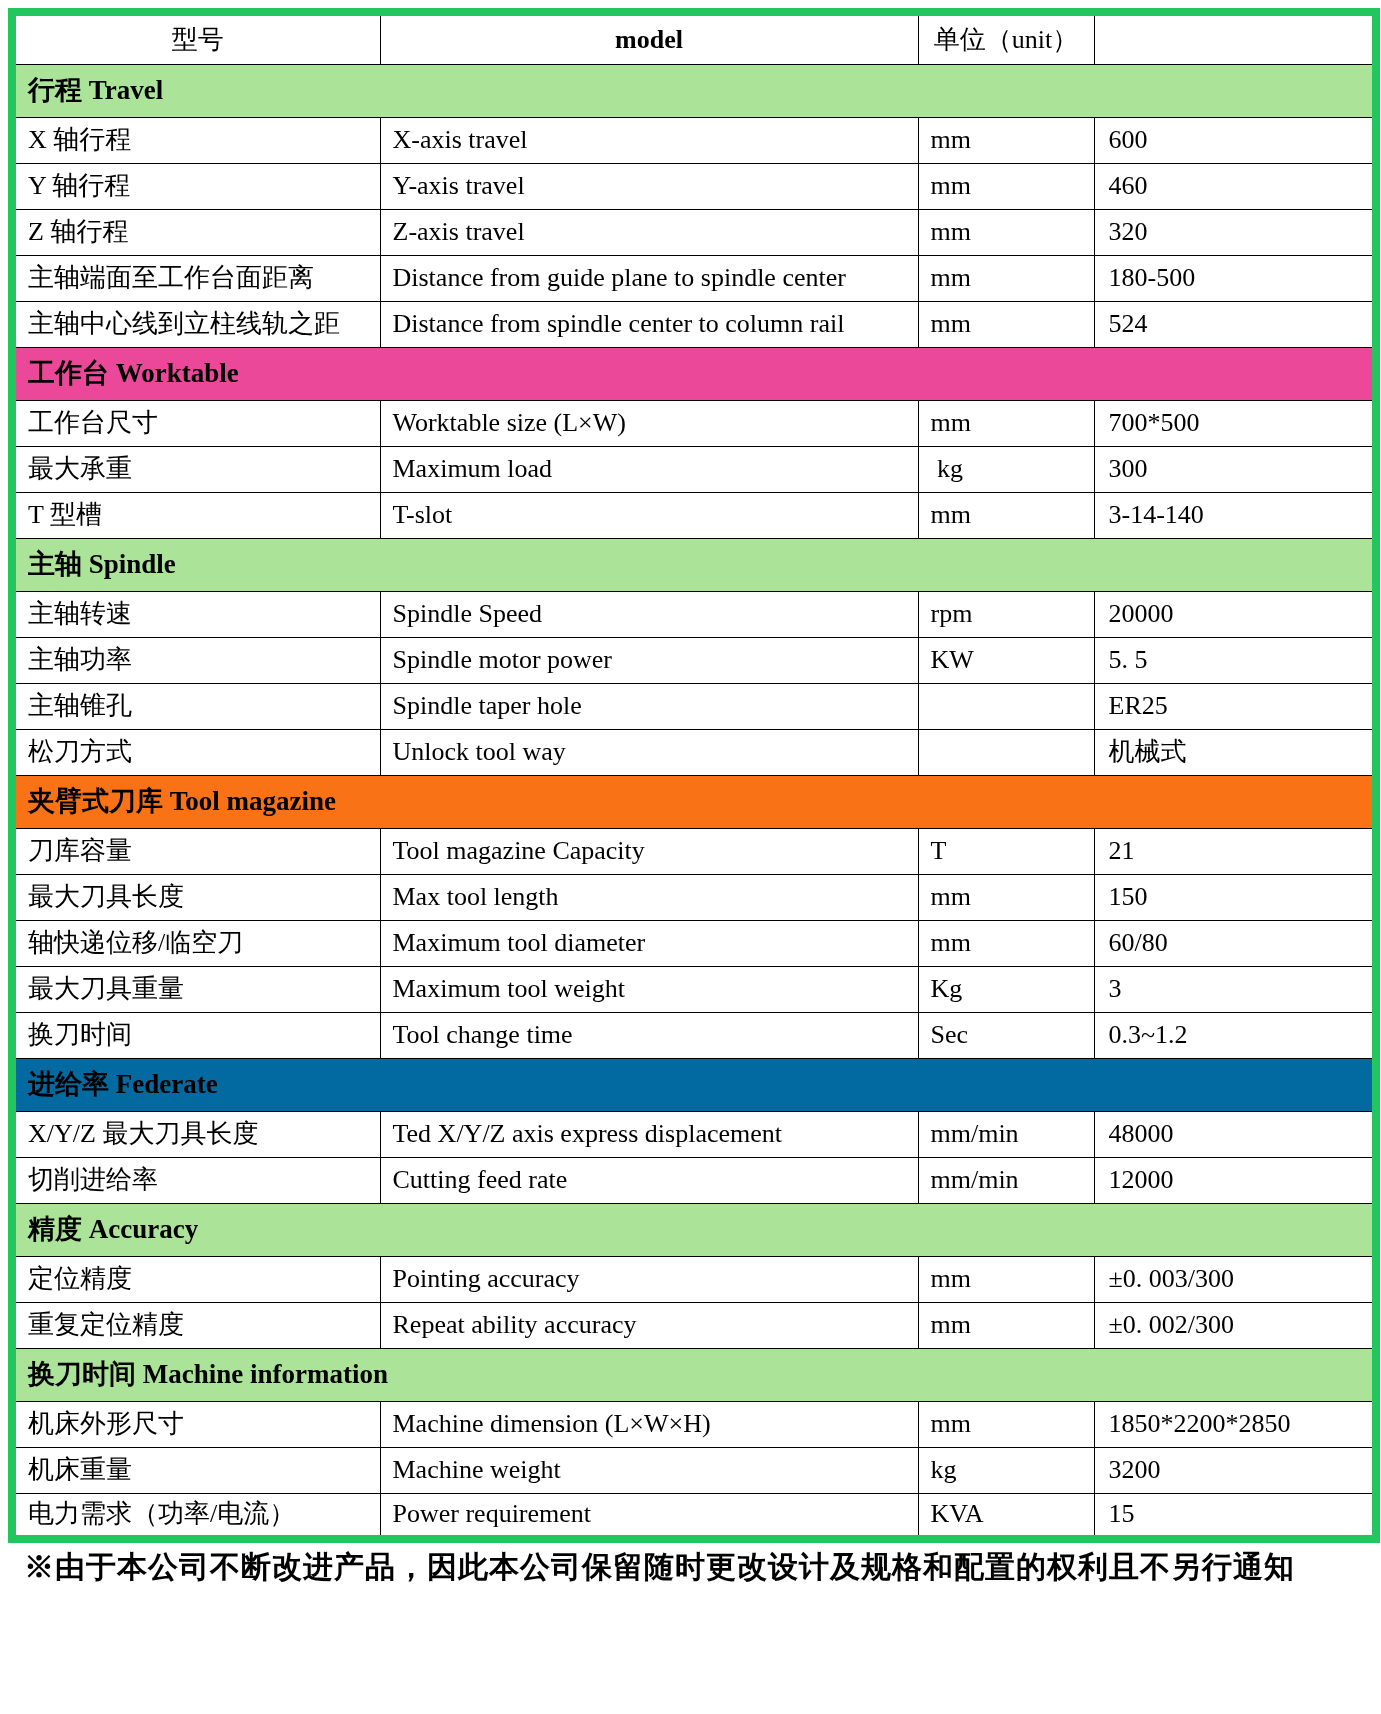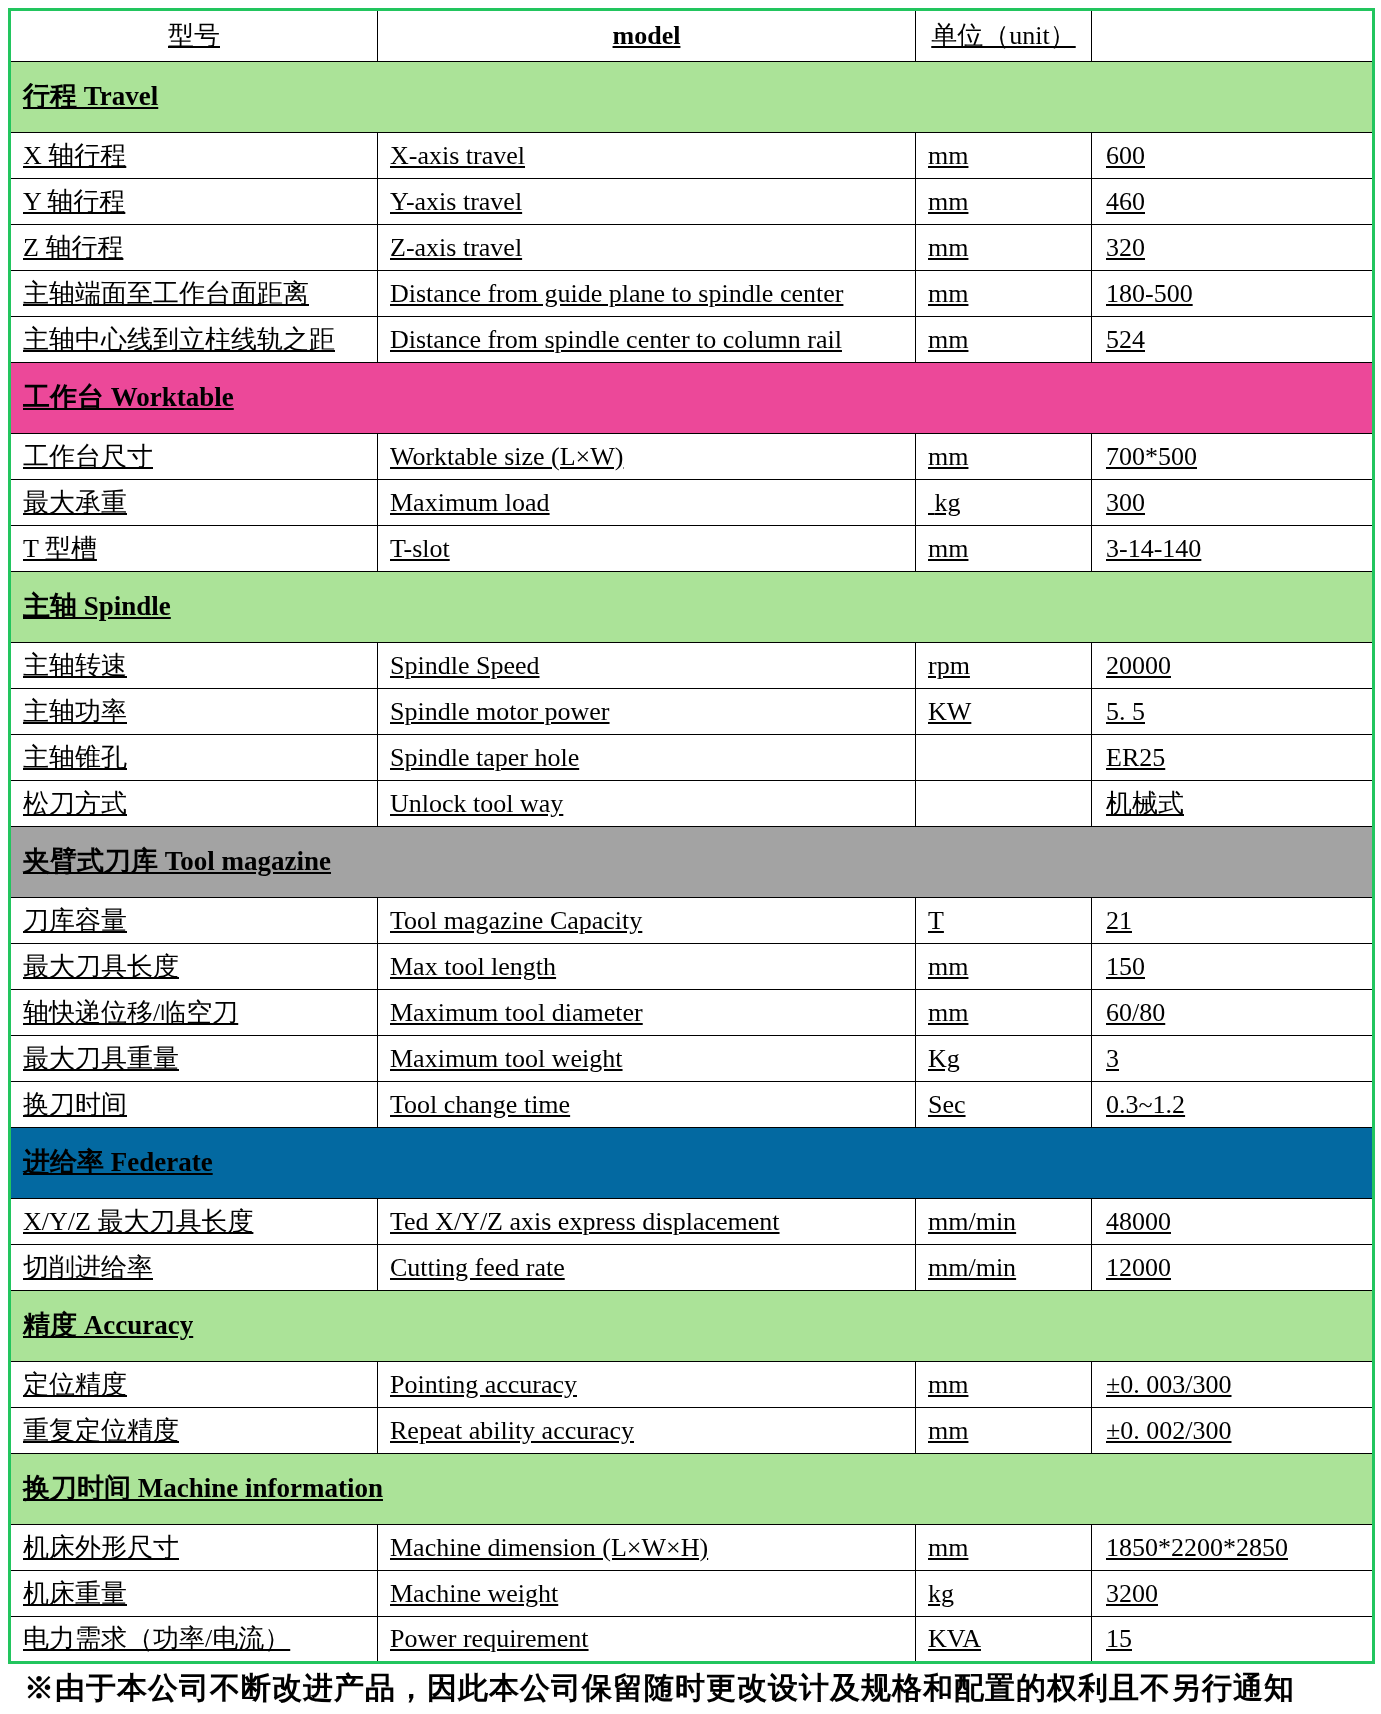--- a/index.html
+++ b/index.html
@@ -15,34 +15,33 @@
   .page {
     width: 1381px;
     height: 1714px;
     position: relative;
   }
   table.spec {
     border-collapse: collapse;
     table-layout: fixed;
     margin: 8px 0 0 8px;
     width: 1364px;
-    border: 3px solid #22c55e;
-    text-decoration: underline;
+    border: 8px solid #22c55e;
   }
   td {
     border: 1px solid #000000;
     vertical-align: middle;
     font-size: 26px;
     line-height: 1.15;
     padding: 0 4px 0 12px;
     white-space: pre-wrap;
     overflow: hidden;
   }
   tr.header-row { height: 52px; }
-  tr.section-row { height: 71px; }
+  tr.section-row { height: 53px; }
   tr.data-row { height: 46px; }
   td.center { text-align: center; padding-left: 4px; }
   td.bold { font-weight: bold; }
   td.c4 { padding-left: 14px; }
   td.section-cell {
     font-weight: bold;
     font-size: 27px;
     padding-left: 12px;
   }
   .disclaimer {
@@ -146,21 +145,21 @@
           <td class="c3"></td>
           <td class="c4">ER25</td>
         </tr>
         <tr class="data-row">
           <td class="c1">松刀方式</td>
           <td class="c2">Unlock tool way</td>
           <td class="c3"></td>
           <td class="c4">机械式</td>
         </tr>
         <tr class="section-row">
-          <td colspan="4" class="section-cell" style="background: #a3a3a3;">夹臂式刀库 Tool magazine</td>
+          <td colspan="4" class="section-cell" style="background: #f97316;">夹臂式刀库 Tool magazine</td>
         </tr>
         <tr class="data-row">
           <td class="c1">刀库容量</td>
           <td class="c2">Tool magazine Capacity</td>
           <td class="c3">T</td>
           <td class="c4">21</td>
         </tr>
         <tr class="data-row">
           <td class="c1">最大刀具长度</td>
           <td class="c2">Max tool length</td>

